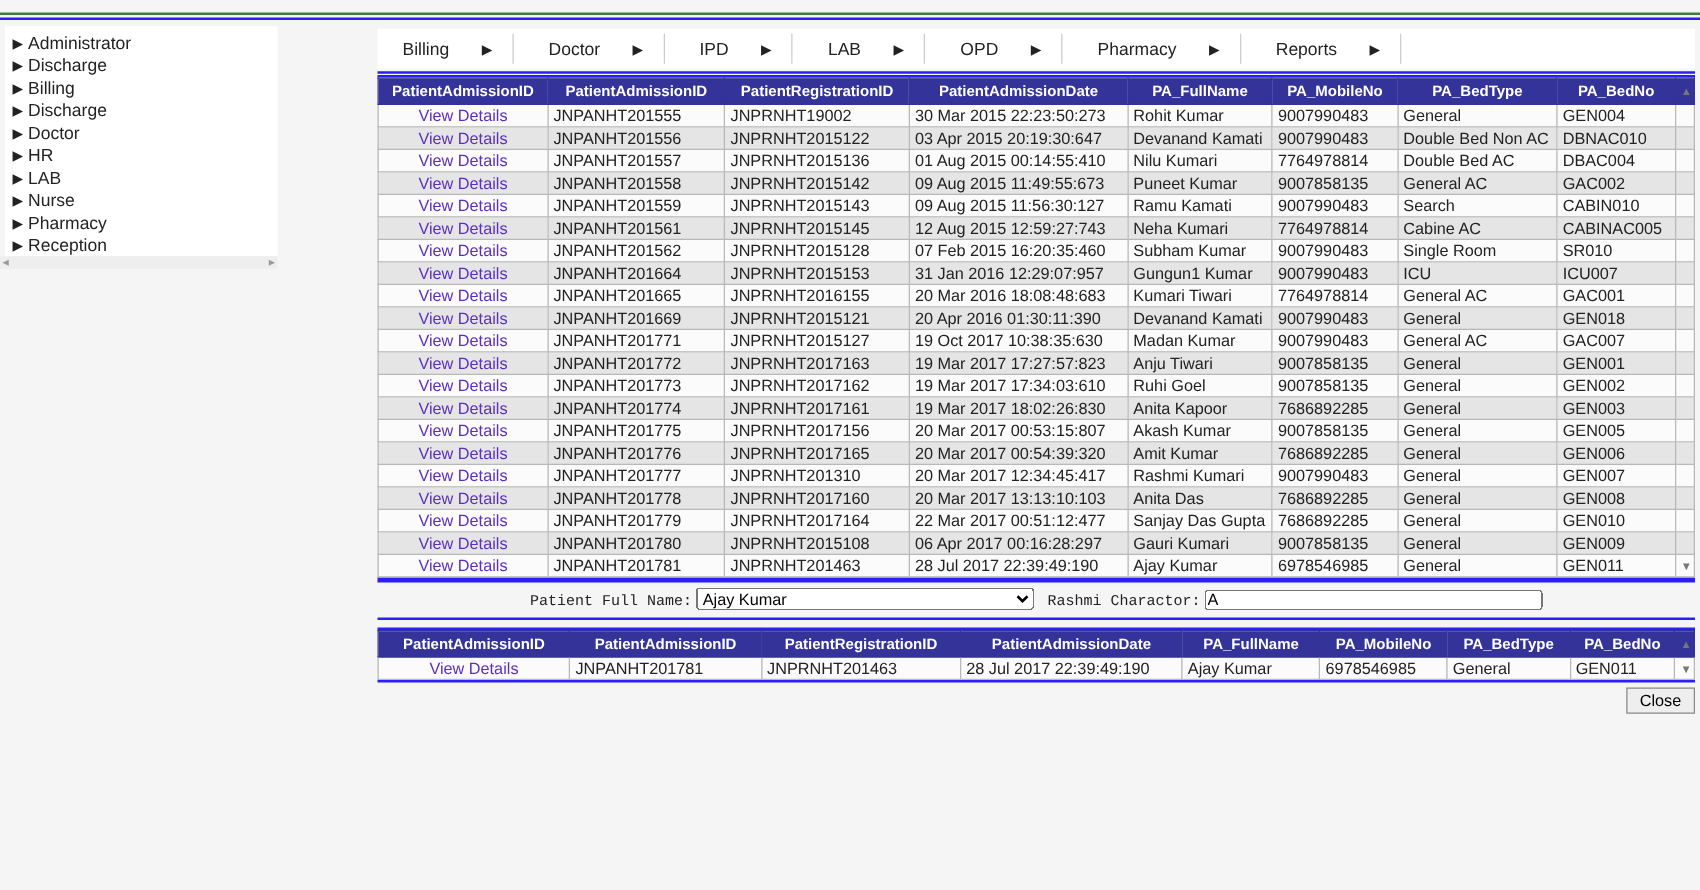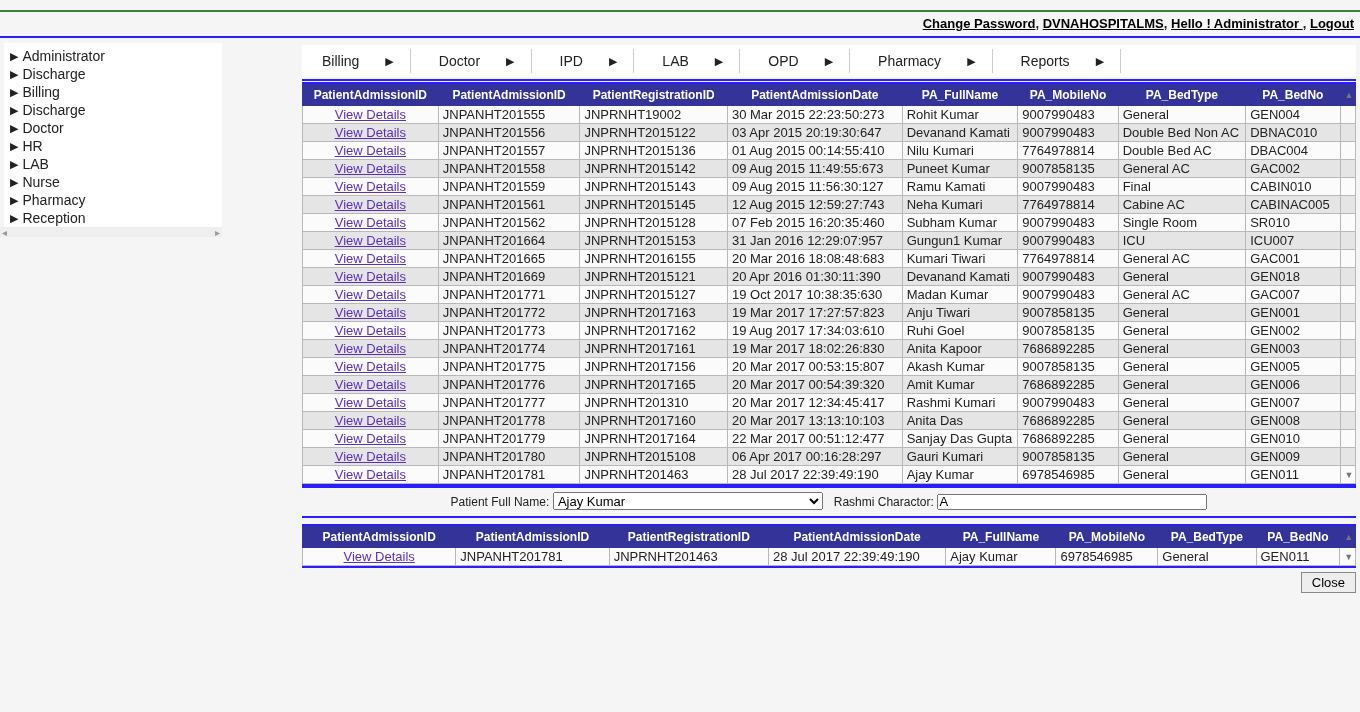--- a/index.html
+++ b/index.html
@@ -124,21 +124,20 @@
       border: 1px solid #b8b8b8;
       padding: 1px 4px;
       font-size: 13px;
       white-space: nowrap;
       overflow: hidden;
     }
     .grid tbody tr:nth-child(even) td { background: #e5e5e5; }
     .grid tbody tr:nth-child(odd) td  { background: #fbfbfb; }
     .vd {
       color: #5a2fbf;
-      text-decoration: underline;
       cursor: pointer;
     }
     .scroll-col {
       width: 13px;
       background: #e5e5e5;
     }
     .scrolltri {
       font-size:9px;color:#777;
       text-align:center;
     }
@@ -147,21 +146,21 @@
       font-size: 21px;
       font-weight:bold;
       margin: 20px 0;
     }
     .search-row {
       text-align:center;
       padding: 4px 0 6px;
       border-top:2px solid #2a1eff;
       border-bottom:2px solid #2a1eff;
     }
-    .search-row label { font-size:12px; }
+    .search-row label { font-size:12px;font-family:Liberation Mono, monospace; }
     .search-row select {
       width:270px;
       font-size:13px;
       height:18px;
     }
     .search-row input[type=text] {
       width:270px;
       font-size:13px;
       height:16px;
     }
@@ -175,26 +174,20 @@
       border:1px solid #888;
       background:#eee;
       cursor:pointer;
     }
   </style>
 </head>
 <body>
 
 <div class="page">
   <div class="top-green"></div>
-  <div class="user-bar">
-    <a>Change Password</a><b>, </b>
-    <a>DVNAHOSPITALMS</a><b>, </b>
-    <a>Hello ! Administrator </a><b>, </b>
-    <a>Logout</a>
-  </div>
   <hr class="blue-sep">
 
   <div class="layout">
     <div>
       <div class="sidebar" id="sidebar">
           <div class="sidebar-item">
             <span class="tri">▶</span>
             <span>Administrator</span>
           </div>
           <div class="sidebar-item">
@@ -347,21 +340,21 @@
                 <td>GAC002</td>
                 <td class="scroll-col"></td>
               </tr>
               <tr>
                 <td style="text-align:center"><span class="vd">View Details</span></td>
                 <td>JNPANHT201559</td>
                 <td>JNPRNHT2015143</td>
                 <td>09 Aug 2015 11:56:30:127</td>
                 <td>Ramu Kamati</td>
                 <td>9007990483</td>
-                <td>Final</td>
+                <td>Search</td>
                 <td>CABIN010</td>
                 <td class="scroll-col"></td>
               </tr>
               <tr>
                 <td style="text-align:center"><span class="vd">View Details</span></td>
                 <td>JNPANHT201561</td>
                 <td>JNPRNHT2015145</td>
                 <td>12 Aug 2015 12:59:27:743</td>
                 <td>Neha Kumari</td>
                 <td>7764978814</td>
@@ -432,21 +425,21 @@
                 <td>Anju Tiwari</td>
                 <td>9007858135</td>
                 <td>General</td>
                 <td>GEN001</td>
                 <td class="scroll-col"></td>
               </tr>
               <tr>
                 <td style="text-align:center"><span class="vd">View Details</span></td>
                 <td>JNPANHT201773</td>
                 <td>JNPRNHT2017162</td>
-                <td>19 Aug 2017 17:34:03:610</td>
+                <td>19 Mar 2017 17:34:03:610</td>
                 <td>Ruhi Goel</td>
                 <td>9007858135</td>
                 <td>General</td>
                 <td>GEN002</td>
                 <td class="scroll-col"></td>
               </tr>
               <tr>
                 <td style="text-align:center"><span class="vd">View Details</span></td>
                 <td>JNPANHT201774</td>
                 <td>JNPRNHT2017161</td>

